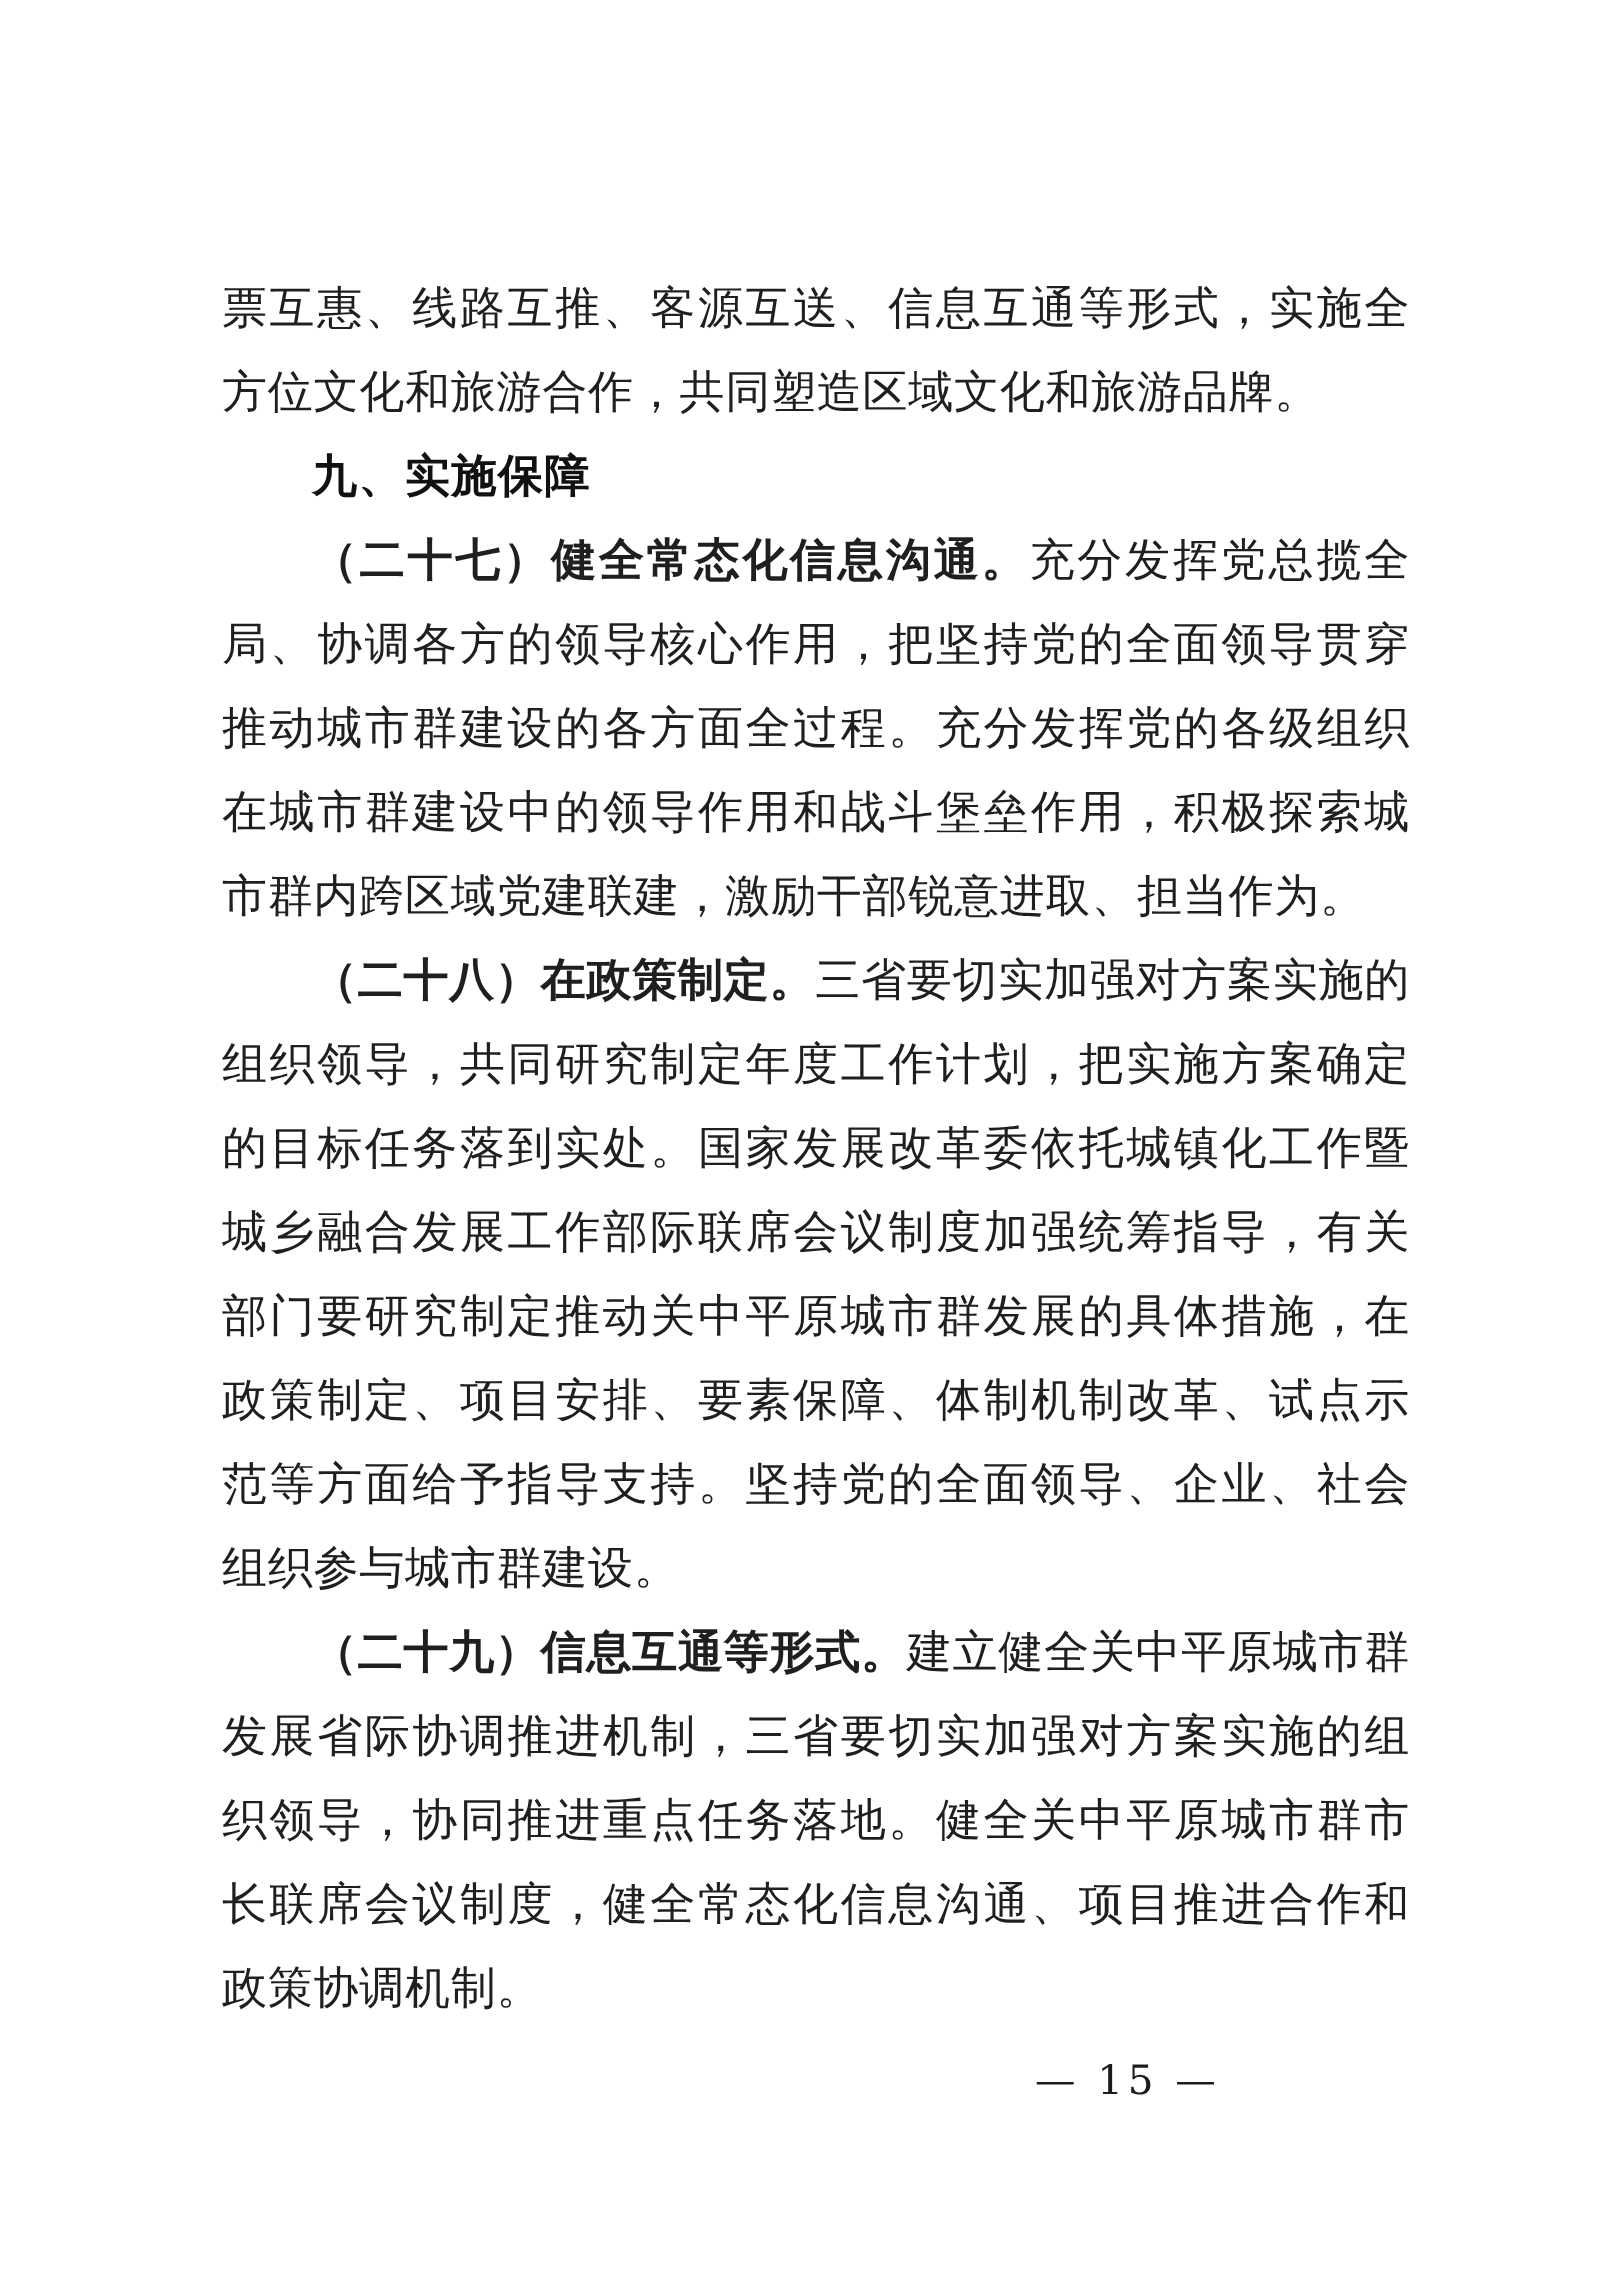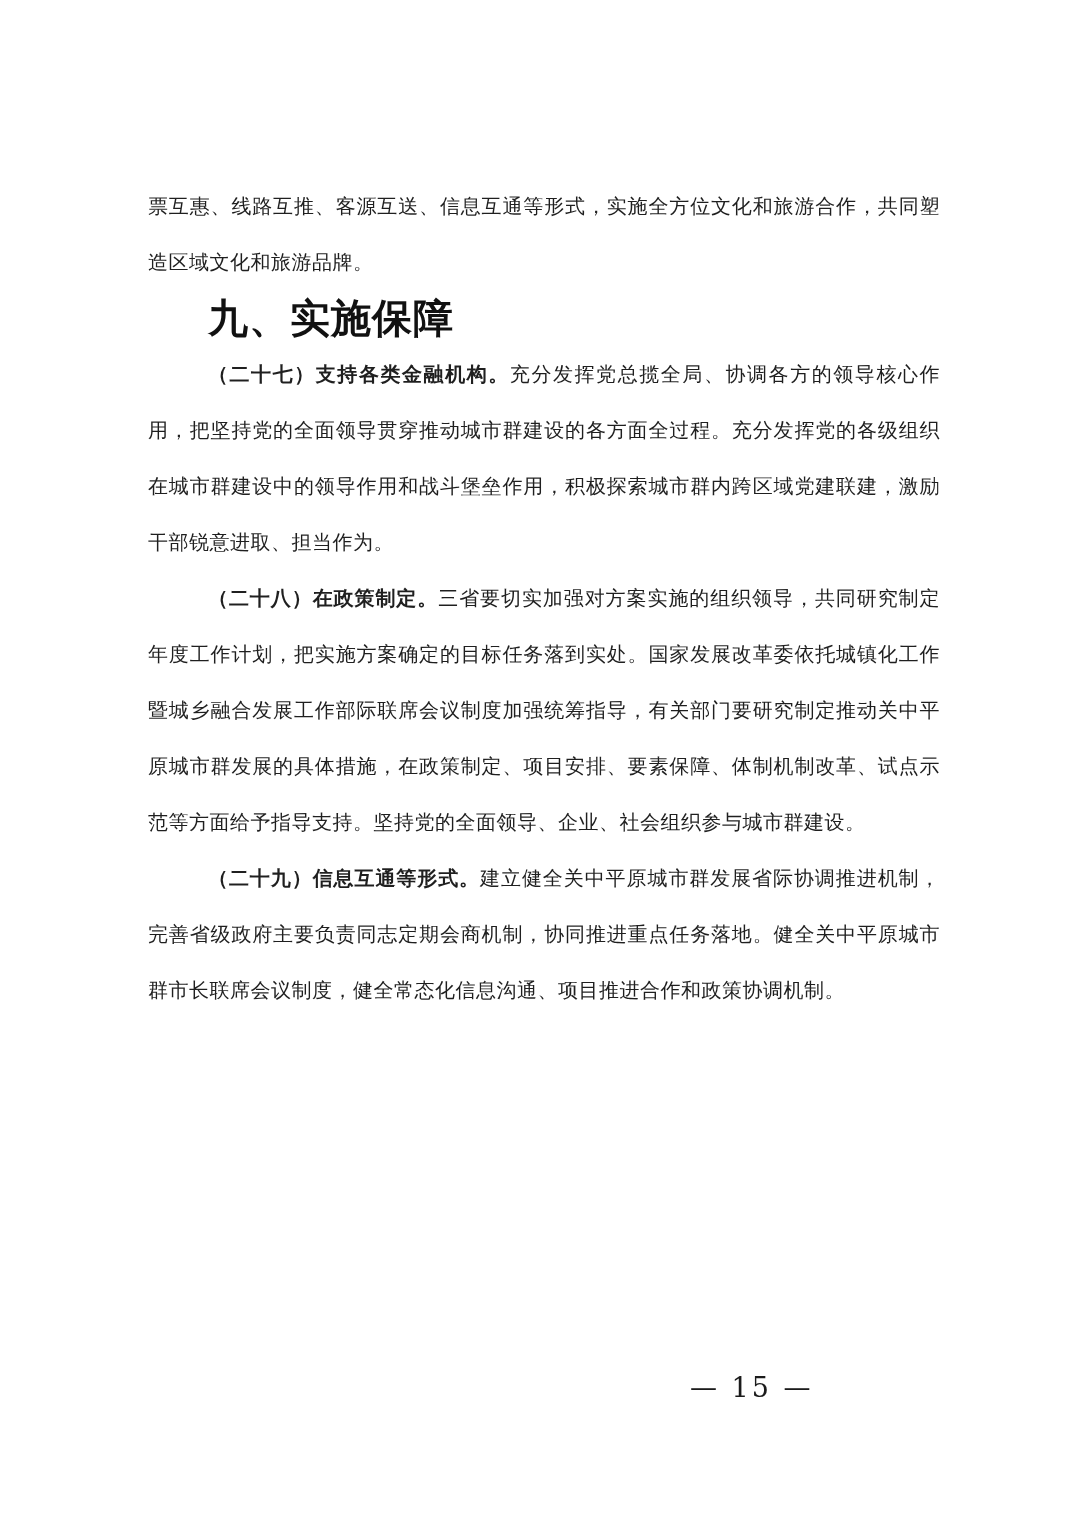--- a/index.html
+++ b/index.html
@@ -18,21 +18,21 @@
   }
   .content {
     position: absolute;
     left: 148px;
     top: 178px;
     width: 792px;
   }
   
   .para {
     margin: 0;
-    font-size: 20px;
+    font-size: 30px;
     line-height: 56px;
     text-align: justify;
     text-justify: inter-ideograph;
     letter-spacing: 0.5px;
     color: #1f1f1f;
     font-weight: 400;
     -webkit-font-smoothing: antialiased;
   }
   .para.indent {
     text-indent: 60px;
@@ -42,21 +42,21 @@
   }
   
   .lead {
     font-weight: 700;
     letter-spacing: 0.5px;
   }
   
   .section-heading {
     margin: 0;
     font-family: "DejaVu Sans", "Liberation Sans", sans-serif;
-    font-size: 40px;
+    font-size: 30px;
     line-height: 56px;
     font-weight: 700;
     text-indent: 60px;
     letter-spacing: 1px;
     color: #111111;
   }
   
   .footer {
     position: absolute;
     left: 0;
@@ -79,25 +79,25 @@
 <body>
 
 <div class="page">
 
   <div class="content">
 
     <p class="para cont">票互惠、线路互推、客源互送、信息互通等形式，实施全方位文化和旅游合作，共同塑造区域文化和旅游品牌。</p>
 
     <h2 class="section-heading">九、实施保障</h2>
 
-    <p class="para indent"><span class="lead">（二十七）支持各类金融机构。</span><span>充分发挥党总揽全局、协调各方的领导核心作用，把坚持党的全面领导贯穿推动城市群建设的各方面全过程。充分发挥党的各级组织在城市群建设中的领导作用和战斗堡垒作用，积极探索城市群内跨区域党建联建，激励干部锐意进取、担当作为。</span></p>
+    <p class="para indent"><span class="lead">（二十七）健全常态化信息沟通。</span><span>充分发挥党总揽全局、协调各方的领导核心作用，把坚持党的全面领导贯穿推动城市群建设的各方面全过程。充分发挥党的各级组织在城市群建设中的领导作用和战斗堡垒作用，积极探索城市群内跨区域党建联建，激励干部锐意进取、担当作为。</span></p>
 
     <p class="para indent"><span class="lead">（二十八）在政策制定。</span><span>三省要切实加强对方案实施的组织领导，共同研究制定年度工作计划，把实施方案确定的目标任务落到实处。国家发展改革委依托城镇化工作暨城乡融合发展工作部际联席会议制度加强统筹指导，有关部门要研究制定推动关中平原城市群发展的具体措施，在政策制定、项目安排、要素保障、体制机制改革、试点示范等方面给予指导支持。坚持党的全面领导、企业、社会组织参与城市群建设。</span></p>
 
-    <p class="para indent"><span class="lead">（二十九）信息互通等形式。</span><span>建立健全关中平原城市群发展省际协调推进机制，完善省级政府主要负责同志定期会商机制，协同推进重点任务落地。健全关中平原城市群市长联席会议制度，健全常态化信息沟通、项目推进合作和政策协调机制。</span></p>
+    <p class="para indent"><span class="lead">（二十九）信息互通等形式。</span><span>建立健全关中平原城市群发展省际协调推进机制，三省要切实加强对方案实施的组织领导，协同推进重点任务落地。健全关中平原城市群市长联席会议制度，健全常态化信息沟通、项目推进合作和政策协调机制。</span></p>
 
   </div>
 
   <div class="footer">
     <span class="folio">— 15 —</span>
   </div>
 
 </div>
 
 </body></html>

